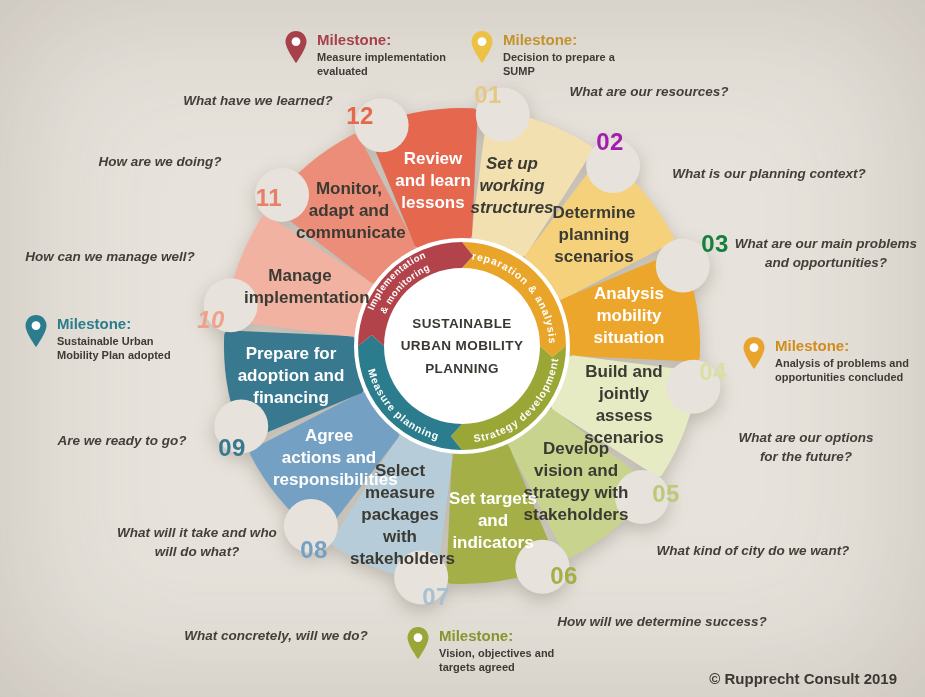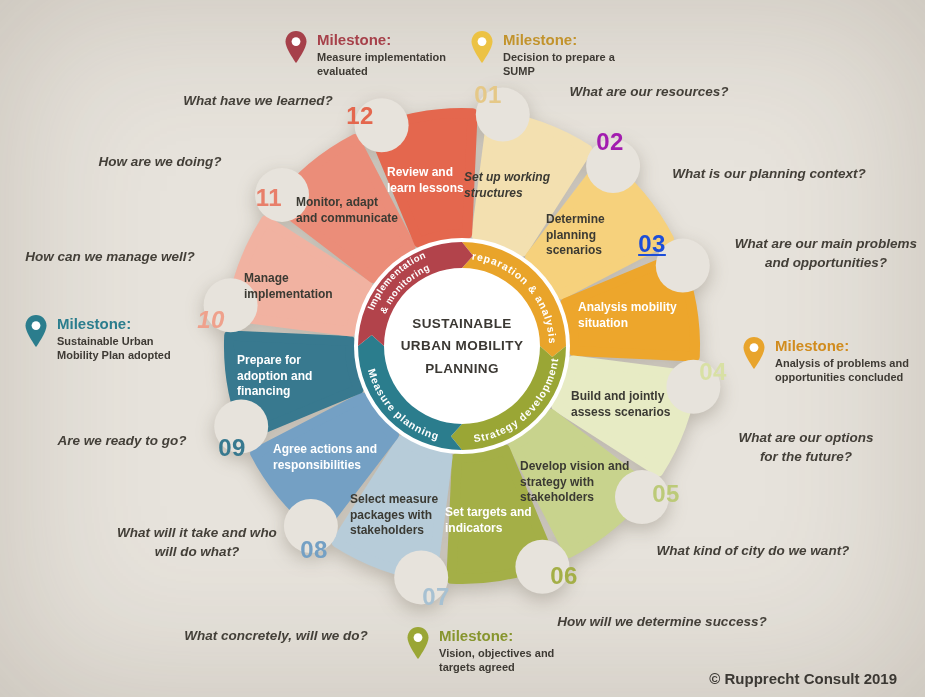--- a/index.html
+++ b/index.html
@@ -6,21 +6,21 @@
   .stage{
     position:relative;width:925px;height:697px;overflow:hidden;
     background:#e7e3dc;
     box-shadow:inset 0 0 160px rgba(90,78,60,.22);
     font-family:"Liberation Sans",sans-serif;
   }
   #wheel-svg{position:absolute;left:0;top:0;filter:drop-shadow(0 6px 9px rgba(80,68,50,.28));}
   .overlay{position:absolute;inset:0;}
   .petal-label{
     position:absolute;transform:translate(-50%,-50%);
-    font-weight:bold;font-size:12px;line-height:1.3;
+    font-weight:bold;font-size:17px;line-height:1.3;text-align:center;
   }
   .step-number{
     position:absolute;transform:translate(-50%,-50%);
     font-weight:bold;font-size:24px;letter-spacing:.5px;
   }
   .ring-label{
     fill:#ffffff;font-weight:bold;font-size:10.5px;letter-spacing:.9px;
     text-anchor:middle;font-family:"Liberation Sans",sans-serif;
   }
   .ring-label.small{font-size:9.5px;letter-spacing:.5px;}
@@ -172,21 +172,21 @@
         <div class="ms-body" style="width:150px;">Measure implementation evaluated</div>
       </div>
     </div>
 
     <div class="copyright" style="right:28px;bottom:10px;">© Rupprecht Consult 2019</div>
   <div class="petal-label" style="left: 512px; top: 186px; width: 96px; color: rgb(59, 58, 51); font-style: italic;">Set up working structures</div>
       <div class="step-number" style="left: 488px; top: 95px; color: rgb(229, 200, 135);">01</div>
       <div class="petal-label" style="left: 594px; top: 235px; width: 96px; color: rgb(59, 58, 51);">Determine planning scenarios</div>
       <div class="step-number" style="left: 610px; top: 142px; color: #a21caf;">02</div>
       <div class="petal-label" style="left: 629px; top: 316px; width: 102px; color: rgb(255, 255, 255);">Analysis mobility situation</div>
-      <div class="step-number" style="left: 652px; top: 244px; color: #1d4ed8; text-decoration: underline;">03</div>
+      <div class="step-number" style="left: 715px; top: 244px; color: #15803d;">03</div>
       <div class="petal-label" style="left: 624px; top: 405px; width: 106px; color: rgb(59, 58, 51);">Build and jointly assess scenarios</div>
       <div class="step-number" style="left: 713px; top: 372px; color: rgb(216, 224, 164);">04</div>
       <div class="petal-label" style="left: 576px; top: 482px; width: 112px; color: rgb(59, 58, 51);">Develop vision and strategy with stakeholders</div>
       <div class="step-number" style="left: 666px; top: 494px; color: rgb(188, 202, 120);">05</div>
       <div class="petal-label" style="left: 493px; top: 521px; width: 96px; color: rgb(255, 255, 255);">Set targets and indicators</div>
       <div class="step-number" style="left: 564px; top: 576px; color: rgb(164, 175, 71);">06</div>
       <div class="petal-label" style="left: 400px; top: 515px; width: 100px; color: rgb(59, 58, 51);">Select measure packages with stakeholders</div>
       <div class="step-number" style="left: 436px; top: 597px; color: rgb(167, 193, 210);">07</div>
       <div class="petal-label" style="left: 329px; top: 458px; width: 112px; color: rgb(255, 255, 255);">Agree actions and responsibilities</div>
       <div class="step-number" style="left: 314px; top: 550px; color: rgb(116, 160, 196);">08</div>

